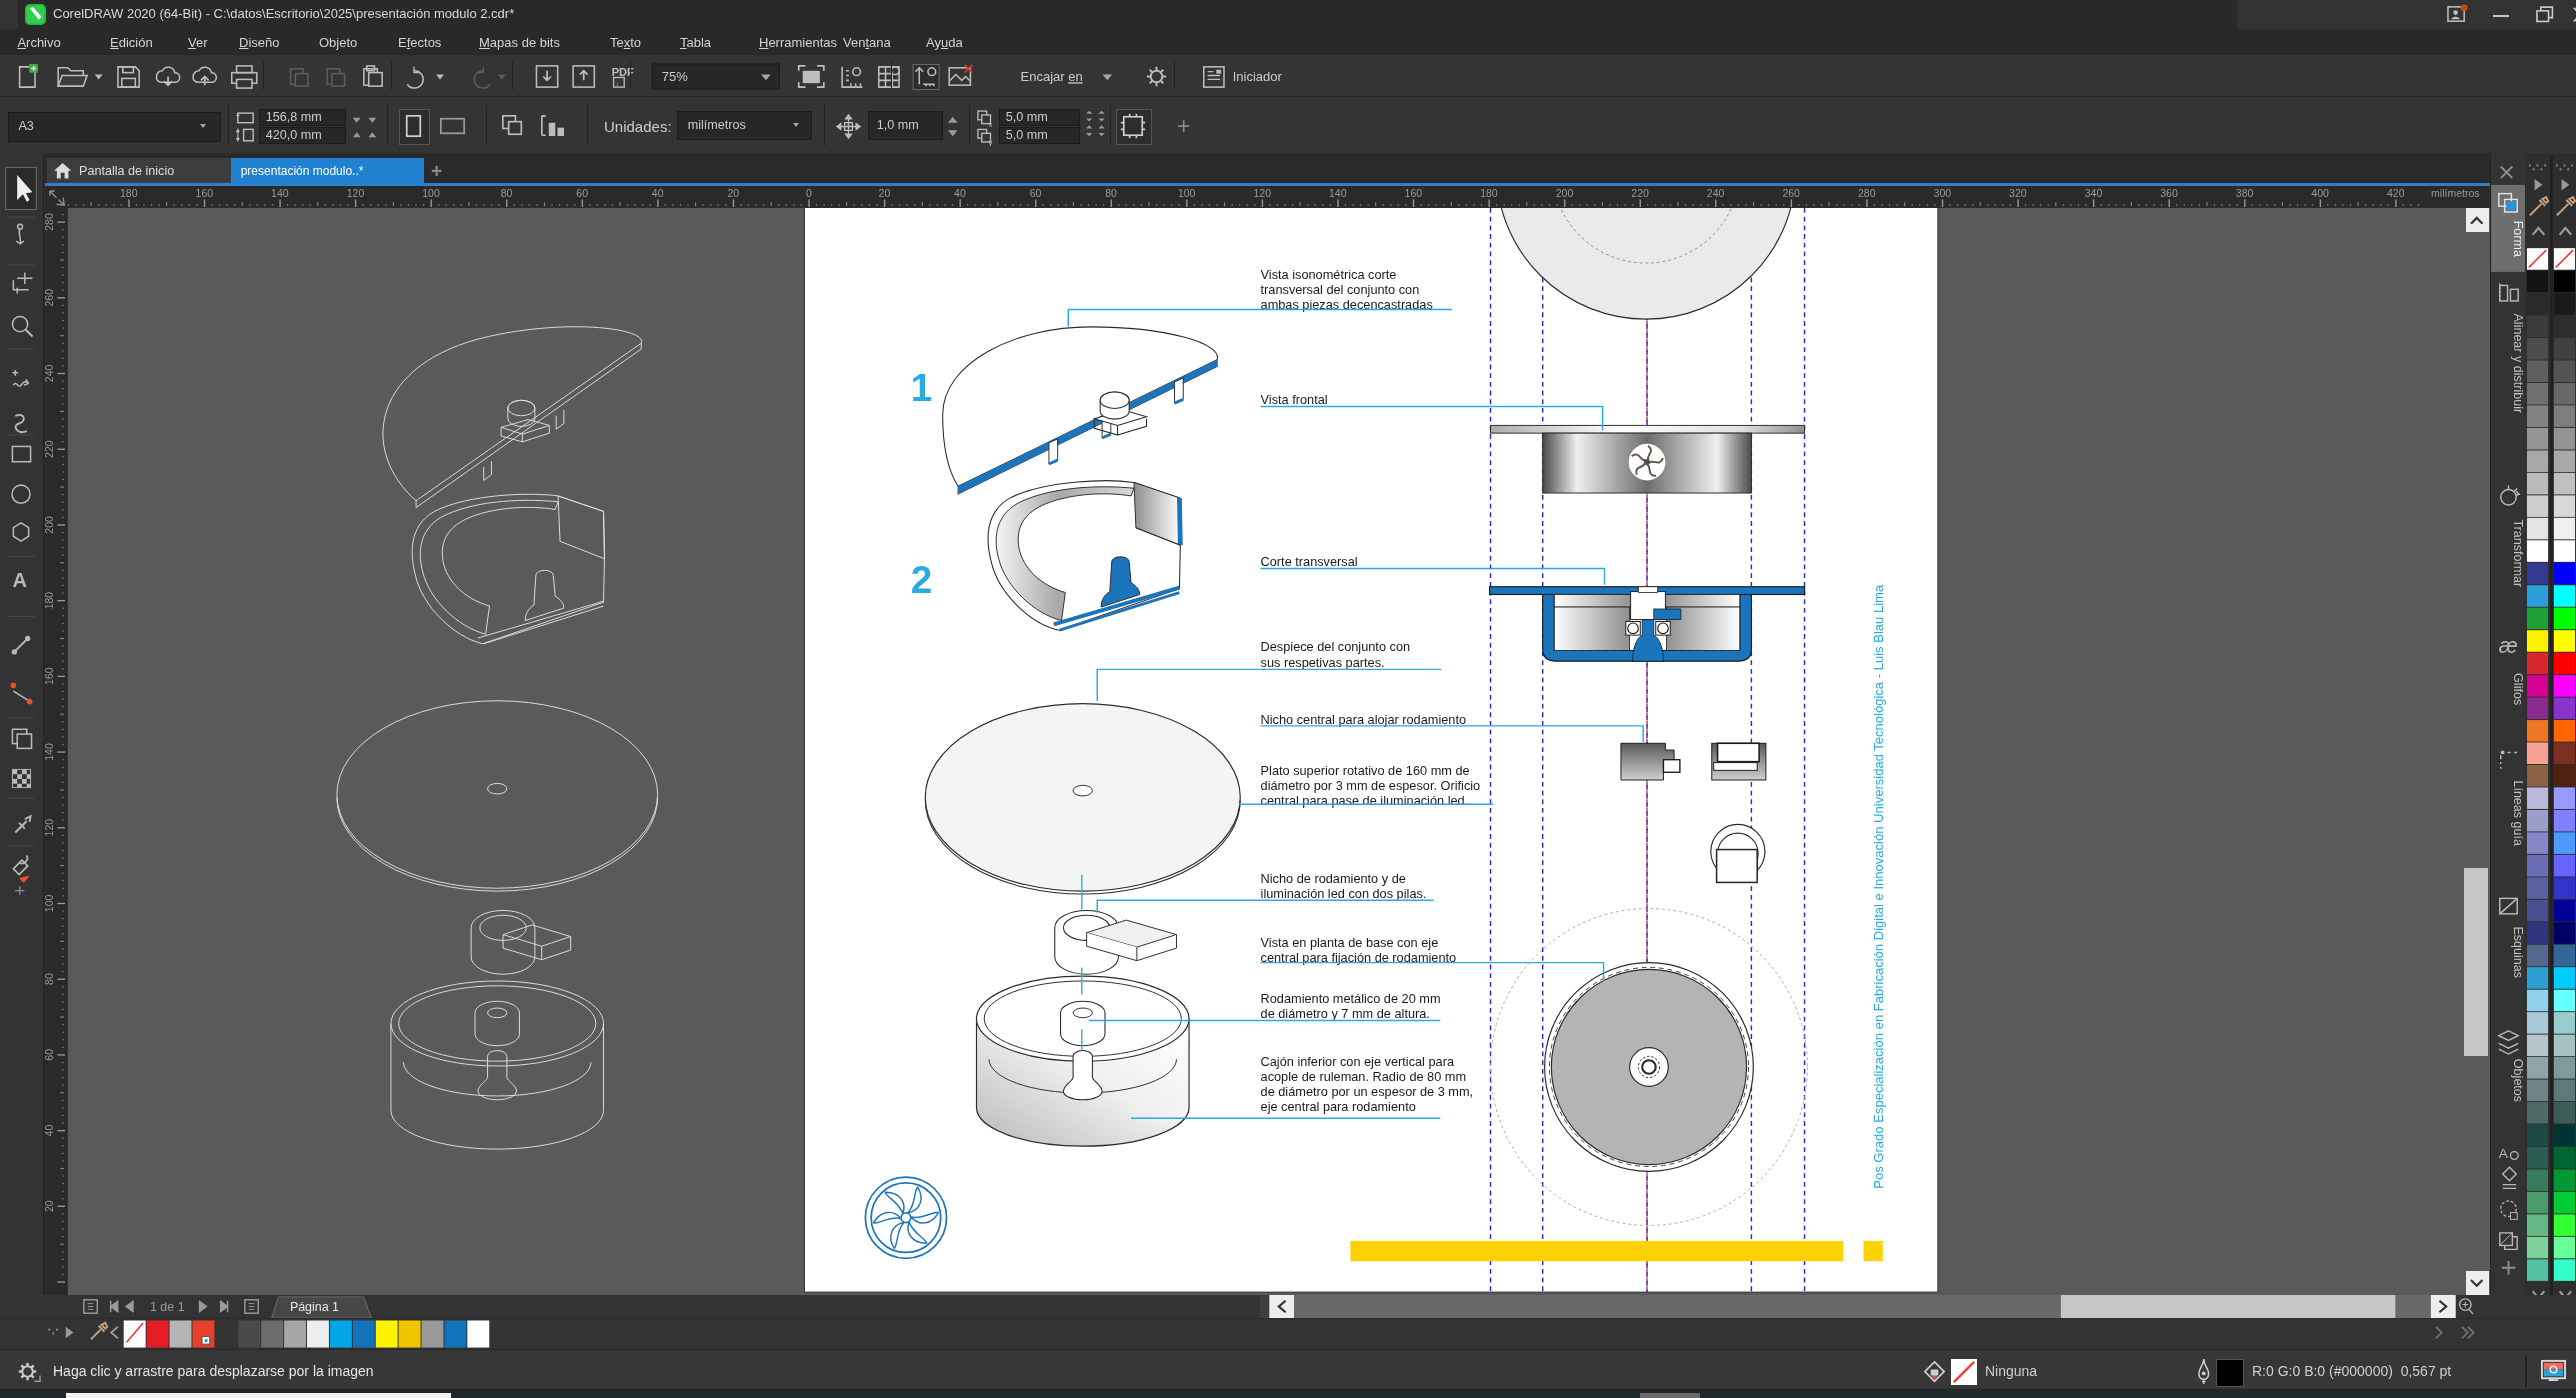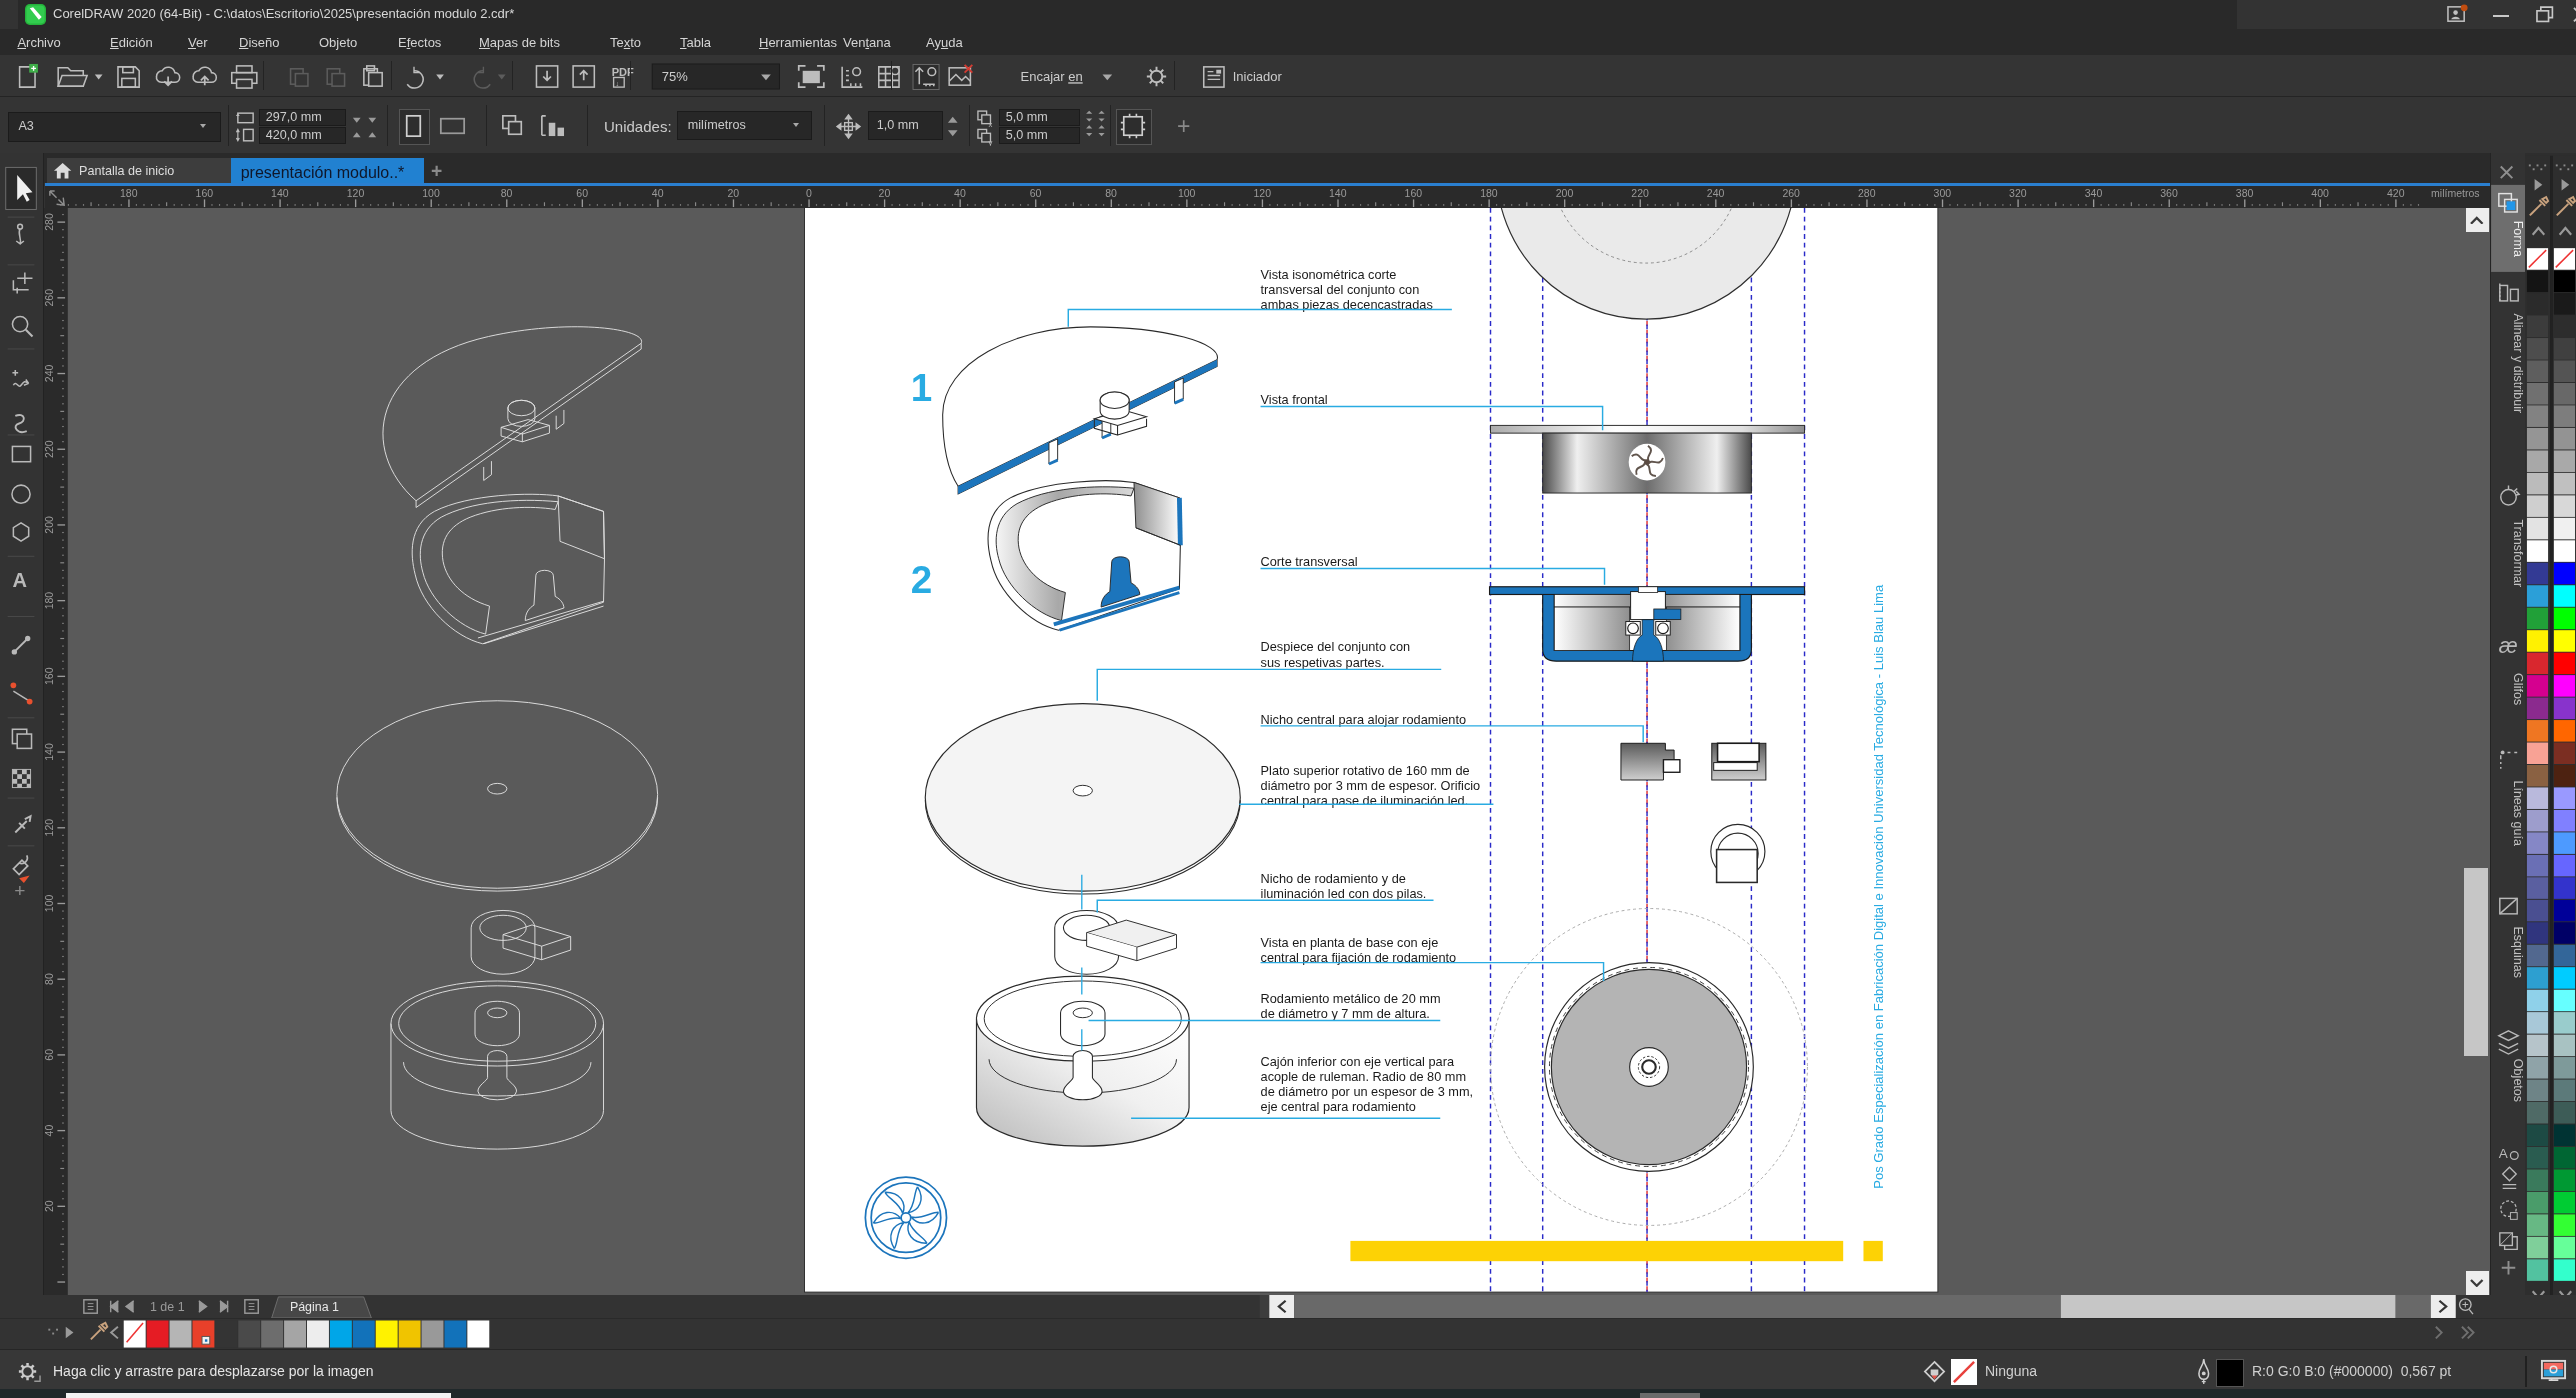--- a/index.html
+++ b/index.html
@@ -163,21 +163,21 @@
   <div class="darr abs" style="left:200px;top:27px;"></div>
   <svg class="abs" style="left:235px;top:12.6px" width="21" height="33" viewBox="0 0 22 34">
     <g fill="none" stroke="#bdbdbd" stroke-width="1.5">
       <rect x="3" y="3" width="16" height="10"></rect>
         <path d="M3 1 v-0"></path>
         <path d="M1 6 l2-3 2 3" fill="#bdbdbd" stroke="none"></path>
       <rect x="9" y="20" width="10" height="12"></rect>
         <path d="M3 20 v12 M1.5 23 l1.5-3 1.5 3 M1.5 29 l1.5 3 1.5-3" stroke-width="1.2"></path>
     </g>
   </svg>
-  <div class="fld" style="left:259px;top:11.6px;width:87px;height:17.4px;padding-left:5.8px;">297,0 mm</div>
+  <div class="fld" style="left:259px;top:11.6px;width:87px;height:17.4px;padding-left:5.8px;">156,8 mm</div>
   <div class="fld" style="left:259px;top:30px;width:87px;height:17.4px;padding-left:5.8px;">420,0 mm</div>
   <svg class="abs" style="left:349px;top:13.5px" width="33" height="33" viewBox="0 0 34 34">
     <path d="M4 7 l4 5 4-5 Z M20 7 l4 5 4-5 Z M4 27 l4-5 4 5 Z M20 27 l4-5 4 5 Z" fill="#9a9a9a"></path>
   </svg>
   <div class="abs" style="left:399px;top:11.6px;width:29px;height:34px;background:#2d2d2d;border:1px solid #555;"></div>
   <svg class="abs" style="left:399px;top:11.6px" width="29" height="34" viewBox="0 0 30 35">
       <rect x="8" y="7" width="14" height="21" fill="none" stroke="#cfcfcf" stroke-width="1.8"></rect>
     </svg>
   <svg class="abs" style="left:435px;top:11.6px" width="35" height="34" viewBox="0 0 36 35">
       <rect x="6" y="10" width="24" height="15" fill="none" stroke="#9a9a9a" stroke-width="1.8"></rect>
@@ -242,21 +242,21 @@
 </div>
 
 <div class="abs" style="left:2px;top:153px;width:2576px;height:30px;background:#2a2a2a;">
   <div class="abs" style="left:45px;top:4.8px;width:184px;height:25px;background:#3d3d3d;">
     <svg class="abs" style="left:5.8px;top:3.9px" width="19.3" height="17.4" viewBox="0 0 20 18">
       <path d="M10 1 L19 9 H16 V17 H12 V11 H8 V17 H4 V9 H1 Z" fill="#dcdcdc"></path>
     </svg>
     <div class="abs" style="left:32px;top:5.8px;font-size:12.6px;color:#dedede;">Pantalla de inicio</div>
   </div>
   <div class="abs" style="left:229px;top:4.8px;width:193px;height:25px;background:#2181d1;">
-    <div class="abs" style="left:9.7px;top:5.8px;font-size:16px;color:#0f172a;">presentación modulo..*</div>
+    <div class="abs" style="left:9.7px;top:5.8px;font-size:12px;color:#ffffff;">presentación modulo..*</div>
   </div>
   <div class="abs" style="left:429px;top:7.7px;font-size:19.3px;color:#8a8a8a;font-weight:bold;">+</div>
 </div>
 <div class="abs" style="left:45px;top:183px;width:2445px;height:2.9px;background:#2a7fd0;"></div>
 
 <div id="hruler" class="abs" style="left:45px;top:186px;width:2445px;height:22px;background:#2a2a2a;"><svg width="2445" height="22" viewBox="0 0 2529 23">
 <rect x="2.4" y="19" width="1.2" height="1.6" fill="#858585"></rect>
 <rect x="10.3" y="19" width="1.2" height="1.6" fill="#858585"></rect>
 <rect x="18.2" y="19" width="1.2" height="1.6" fill="#858585"></rect>
 <rect x="26.1" y="19" width="1.2" height="1.6" fill="#858585"></rect>

